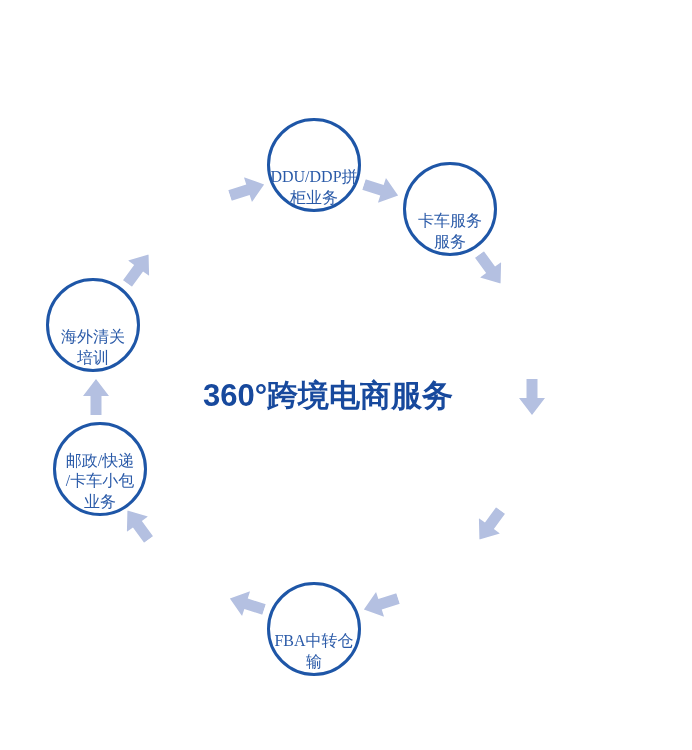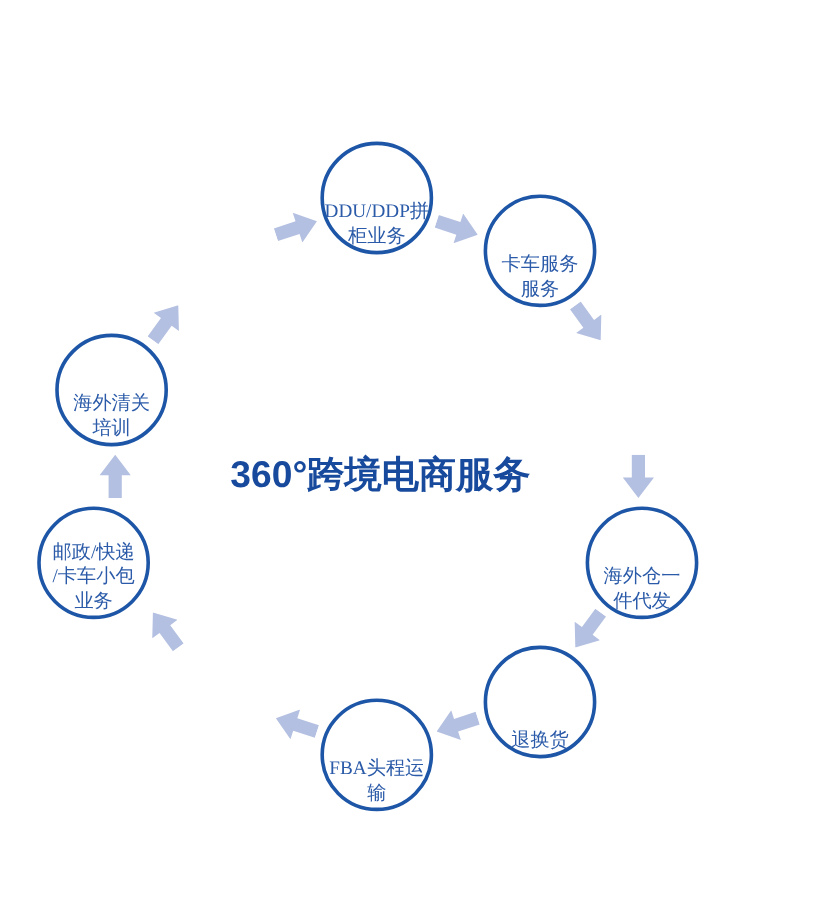--- a/index.html
+++ b/index.html
@@ -8,21 +8,21 @@
     background: var(--background, #ffffff);
     font-family: "Liberation Sans", sans-serif;
   }
   .stage {
     position: relative;
     width: 692px; height: 750px;
     overflow: hidden;
   }
   .title {
     position: absolute;
-    left: 317px; top: 396px;
+    left: 328px; top: 396px;
     transform: translate(-50%, -50%);
     font-family: "Liberation Sans", sans-serif;
     font-weight: bold;
     font-size: 31px;
     color: var(--title-color, #17499d);
     white-space: nowrap;
   }
   .node {
     position: absolute;
     width: 94px; height: 94px;
@@ -55,32 +55,25 @@
   <div class="title">360°跨境电商服务</div>
 
   <div class="node" style="left:267px;top:118px">
     <span class="node-label">DDU/DDP拼
 柜业务</span>
   </div>
   <div class="node" style="left:403px;top:162px">
     <span class="node-label">卡车服务
 服务</span>
   </div>
-  <div class="node" style="left:488px;top:422px">
-    <span class="node-label">海外仓一
-件代发</span>
-  </div>
-  <div class="node" style="left:403px;top:538px">
-    <span class="node-label">退换货</span>
-  </div>
   <div class="node" style="left:267px;top:582px">
-    <span class="node-label">FBA头程运
+    <span class="node-label">FBA中转仓
 输</span>
   </div>
-  <div class="node" style="left:31px;top:422px">
+  <div class="node" style="left:53px;top:422px">
     <span class="node-label">邮政/快递
 /卡车小包
 业务</span>
   </div>
   <div class="node" style="left:46px;top:278px">
     <span class="node-label">海外清关
 培训</span>
   </div>
 
   <div class="arrow" style="left:229px;top:177px;transform:rotate(-18deg)">

